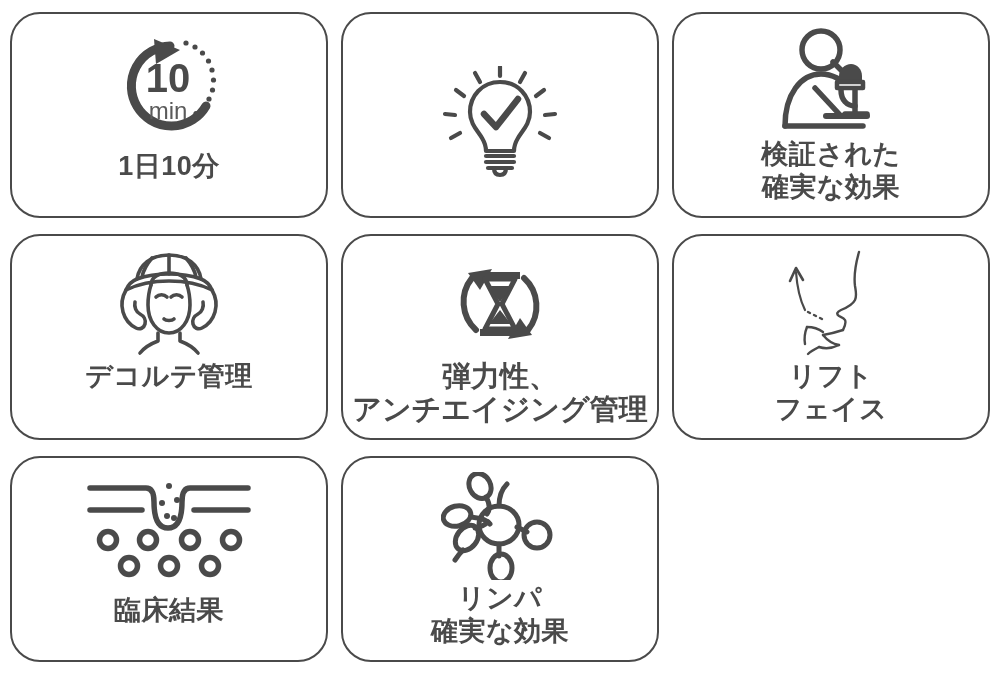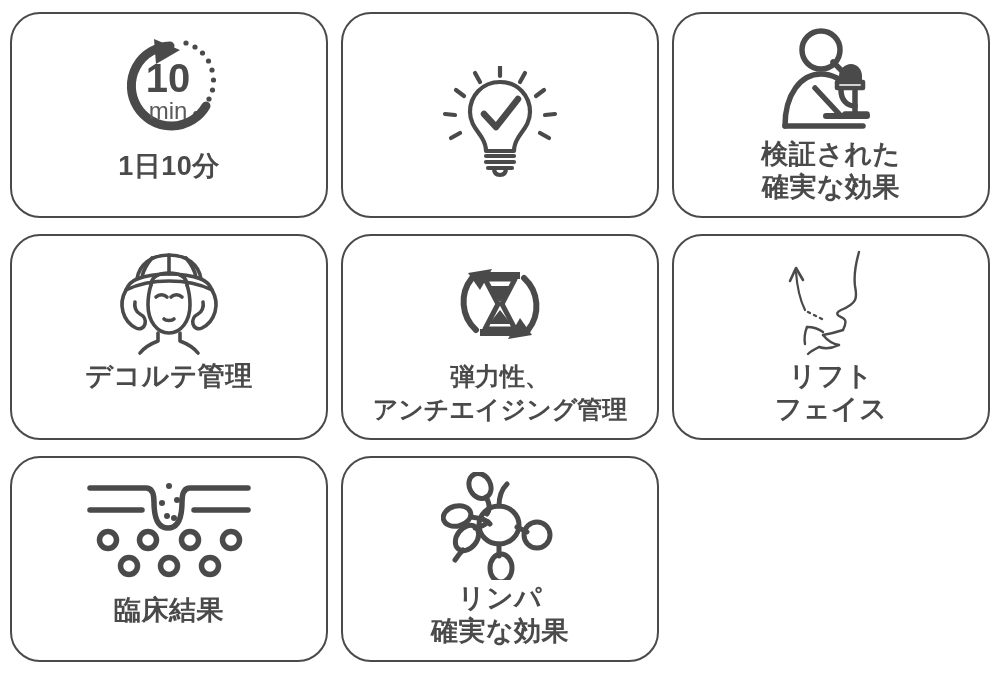--- a/index.html
+++ b/index.html
@@ -67,21 +67,21 @@
   .lbl-line {
     color: #4a4a4a;
     font-weight: bold;
     font-size: 27px;
     line-height: 33px;
     letter-spacing: 0.5px;
     white-space: nowrap;
     text-align: center;
   }
   .card.two-line .card-icon { height: 108px; }
-  .card.long-label .lbl-line { font-size: 25px; letter-spacing: 0px; }
+  .card.long-label .lbl-line { font-size: 29px; letter-spacing: 0px; }
   .card.one-line .card-label { justify-content: flex-start; padding-top: 6px; }
   .spacer-cell { }
 </style>
 </head>
 <body>
 
 <div class="board">
   <div class="grid">
 
     <div class="card one-line">

